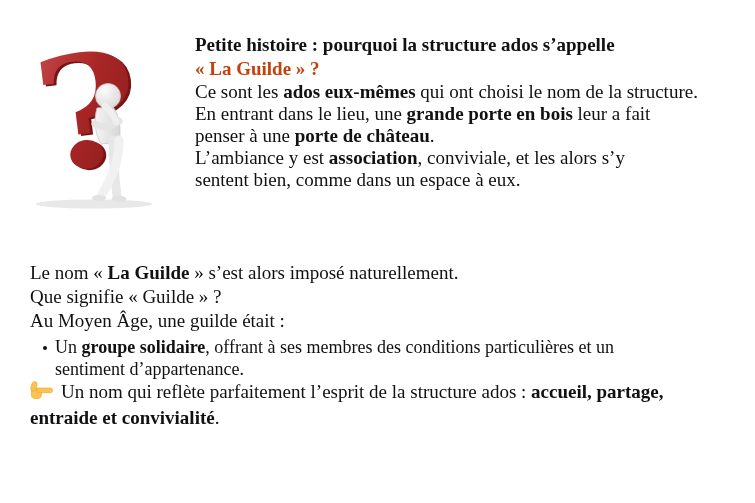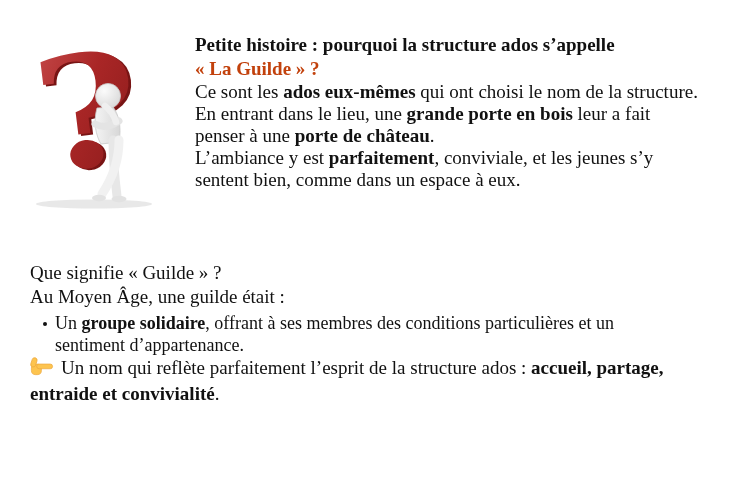--- a/index.html
+++ b/index.html
@@ -87,25 +87,26 @@
       </g>
     </svg>
   </div>
 
   <div class="right-col">
     <h1 class="title-line1">Petite histoire : pourquoi la structure ados s’appelle</h1>
     <h2 class="title-line2">« La Guilde » ?</h2>
     <p class="intro"><span>Ce sont les </span><b>ados eux-mêmes</b><span> qui ont choisi le nom de la structure.</span><br>
       <span>En entrant dans le lieu, une </span><b>grande porte en bois</b><span> leur a fait</span><br>
       <span>penser à une </span><b>porte de château</b><span>.</span><br>
-      <span>L’ambiance y est </span><b>parfaitement</b><span>, conviviale, et les jeunes s’y</span><br>
+      <span>L’ambiance y est </span><b>association</b><span>, conviviale, et les alors s’y</span><br>
       <span>sentent bien, comme dans un espace à eux.</span></p>
   </div>
 
   <div class="lower">
+    <p class="naming-line"><span>Le nom « </span><b>La Guilde</b><span> » s’est alors imposé naturellement.</span></p>
 
     <h2 class="meaning-heading">Que signifie « Guilde » ?</h2>
 
     <p class="definition-intro">Au Moyen Âge, une guilde était :</p>
 
     <div class="bullet-list">
       <div class="bullet-row">
         <span class="bullet-dot"></span>
         <span><span>Un </span><b>groupe solidaire</b><span>, offrant à ses membres des conditions particulières et un</span><br>
         <span>sentiment d’appartenance.</span></span>

